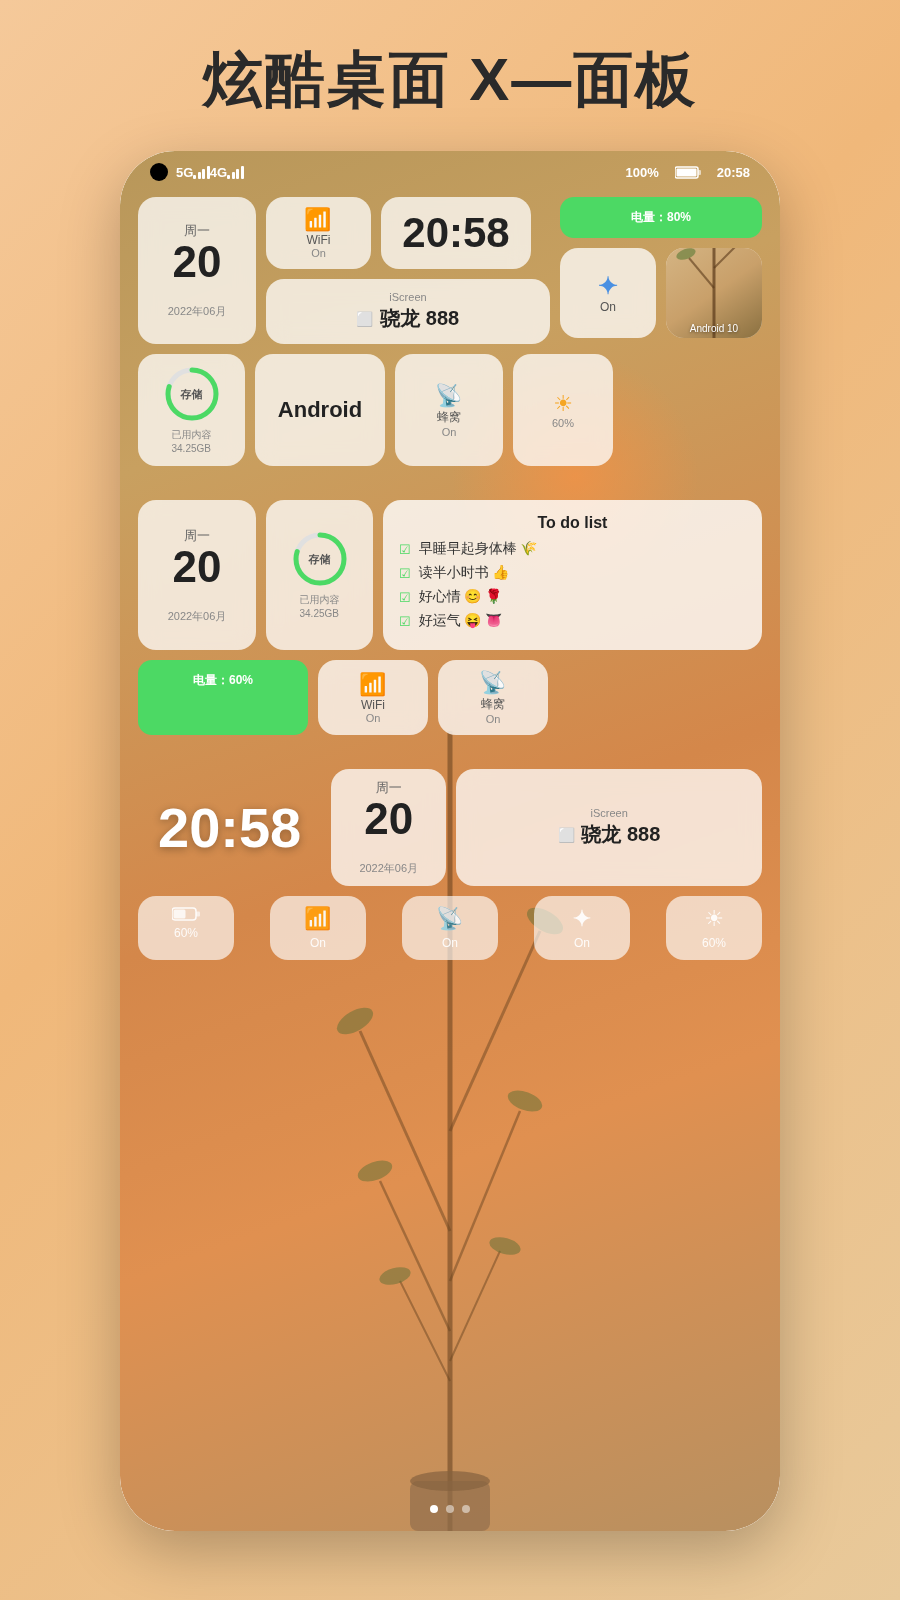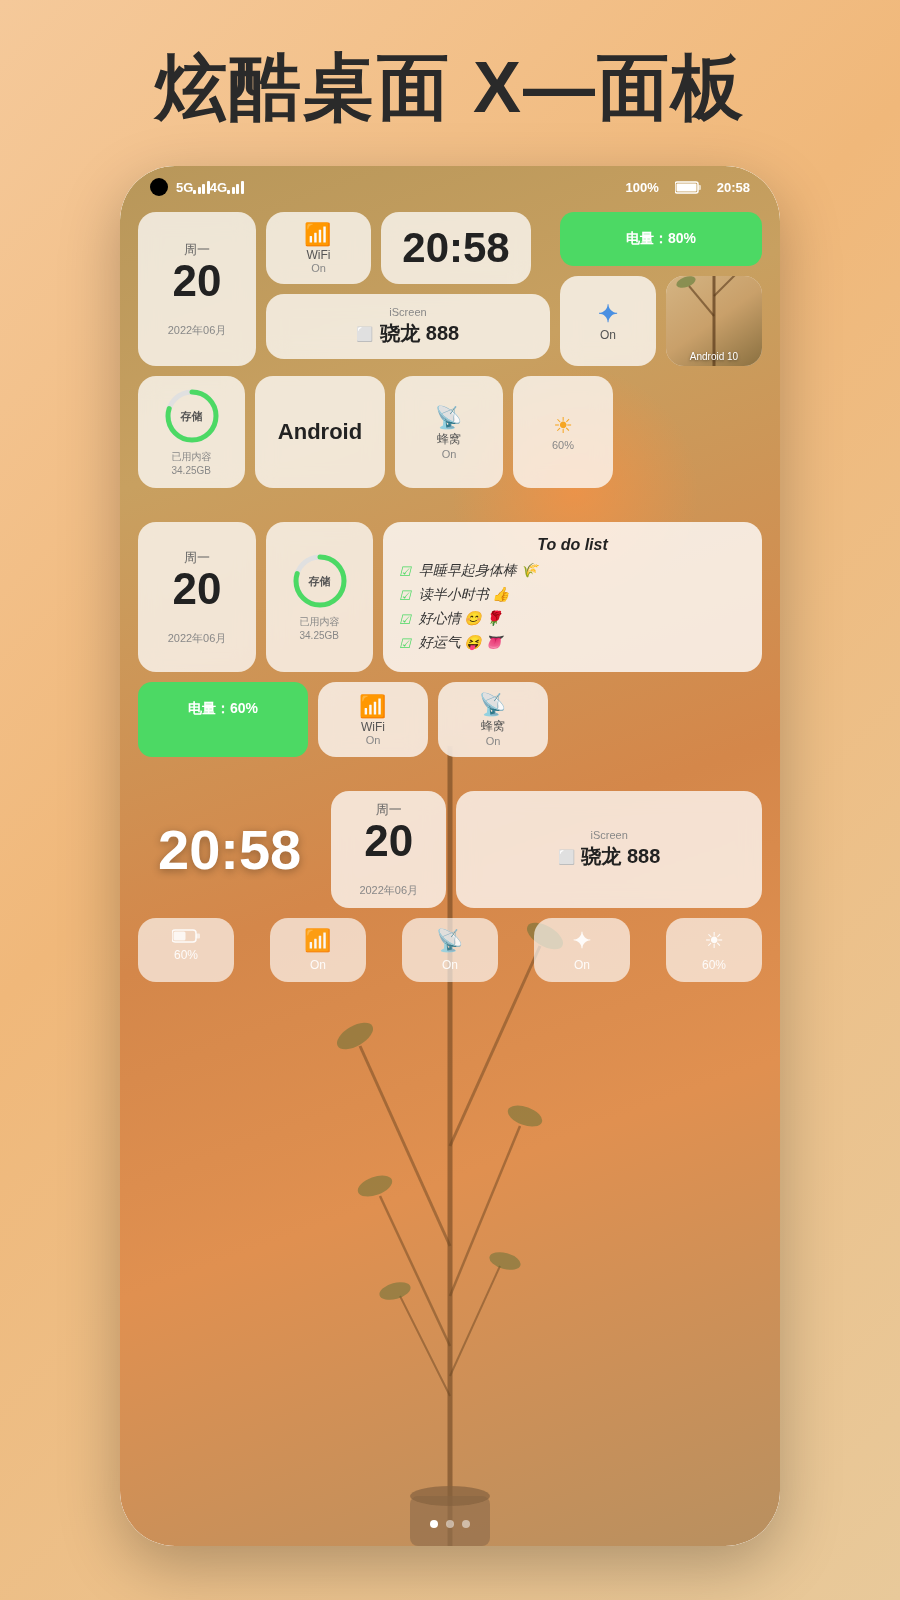--- a/index.html
+++ b/index.html
@@ -7,21 +7,21 @@
       width: 900px;
       height: 1600px;
       background: linear-gradient(135deg, #f5c99a 0%, #f0b87a 40%, #e8c99a 100%);
       display: flex;
       flex-direction: column;
       align-items: center;
       font-family: 'PingFang SC', 'Microsoft YaHei', sans-serif;
       overflow: hidden;
     }
     .page-title {
-      font-size: 72px;
+      font-size: 60px;
       font-weight: 900;
       color: #2a2a2a;
       margin-top: 40px;
       margin-bottom: 30px;
       letter-spacing: 2px;
     }
     .phone-frame {
       width: 660px;
       height: 1380px;
       background: #fff;
@@ -120,23 +120,23 @@
       min-height: 60px;
       padding: 12px 18px;
       border-radius: 18px;
     }
     .time-text { font-size: 42px; font-weight: 700; color: #222; }
     
     .battery-green {
       background: #4cd964;
       border-radius: 14px;
       color: #fff;
-      font-size: 14px;
+      font-size: 12px;
       font-weight: 700;
-      padding: 18px 18px;
+      padding: 12px 18px;
       min-width: 140px;
       text-align: center;
     }
     .widget-label { font-size: 12px; color: #555; }
     .widget-sublabel { font-size: 11px; color: #888; }
     
     .iscreen-label { font-size: 11px; color: #888; margin-bottom: 2px; }
     .cpu-label { font-size: 20px; font-weight: 700; color: #222; }
     
     .storage-widget { width: 107px; min-height: 110px; position: relative; }
@@ -170,21 +170,20 @@
     
     .cellular-widget { width: 108px; min-height: 80px; }
     
     .brightness-widget { width: 100px; min-height: 80px; }
     
     .todo-widget {
       background: rgba(255,255,255,0.8);
       border-radius: 18px;
       padding: 14px 16px;
       min-width: 240px;
-      font-style: italic;
     }
     .todo-title { font-size: 16px; font-weight: 700; color: #222; margin-bottom: 8px; text-align: center; }
     .todo-item { display: flex; align-items: center; gap: 8px; margin-bottom: 6px; font-size: 14px; color: #333; }
     .todo-check { font-size: 13px; color: #4cd964; }
     
     .section-divider { height: 14px; }
     
     .icon-row-widget {
       background: rgba(255,255,255,0.65);
       border-radius: 18px;

